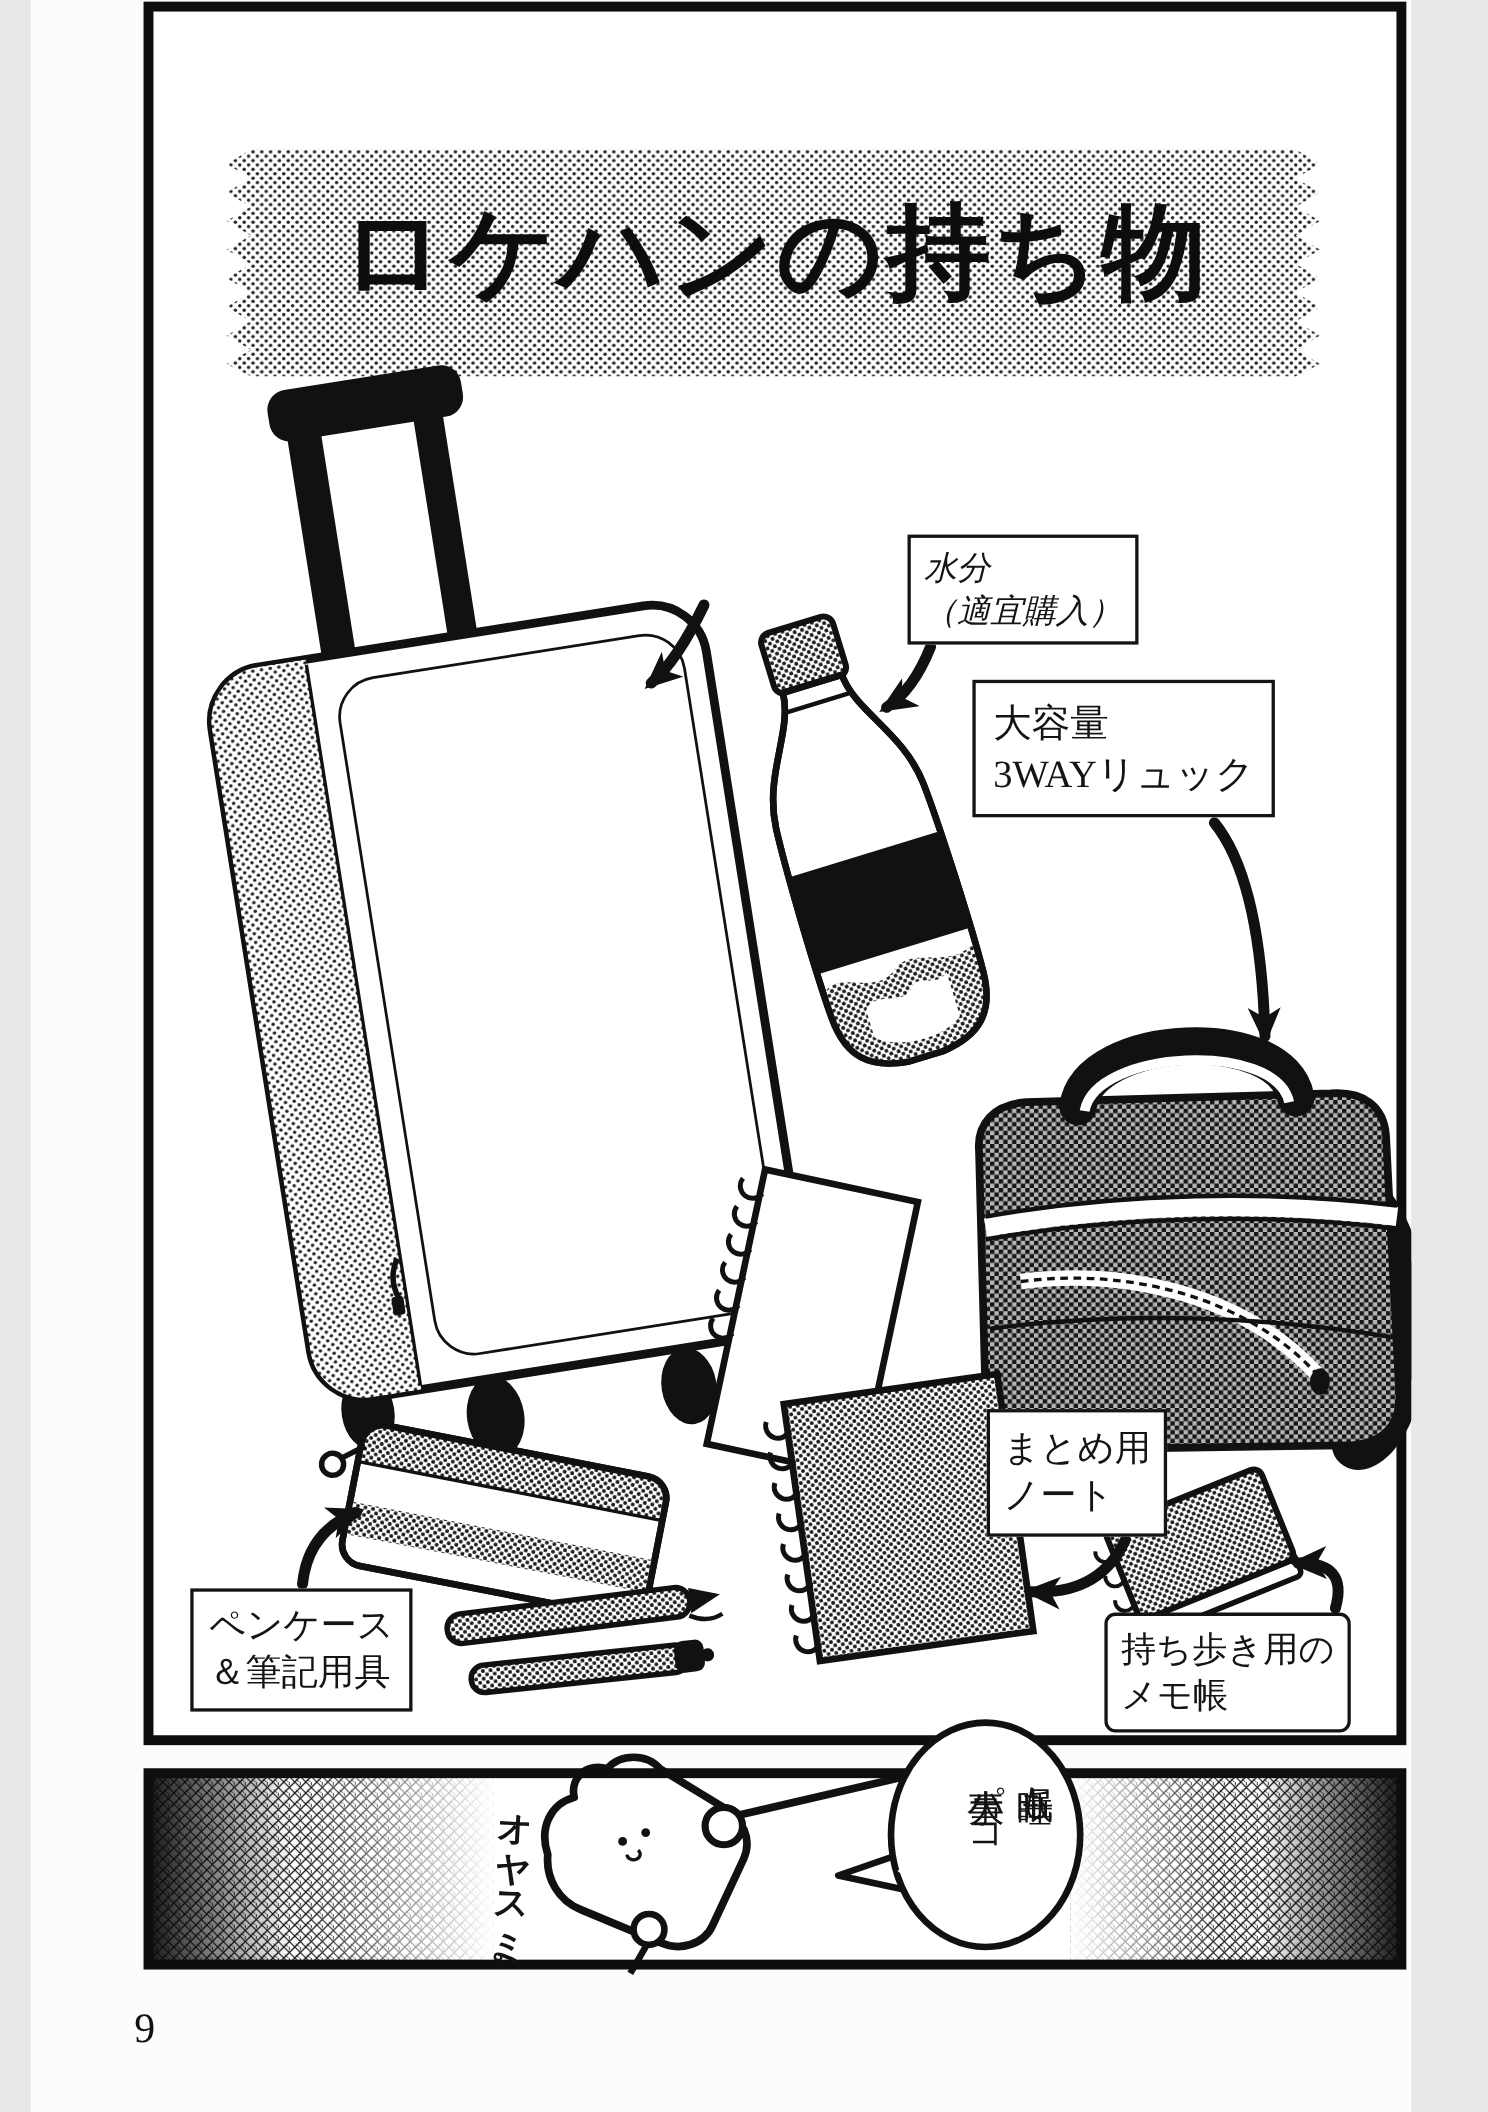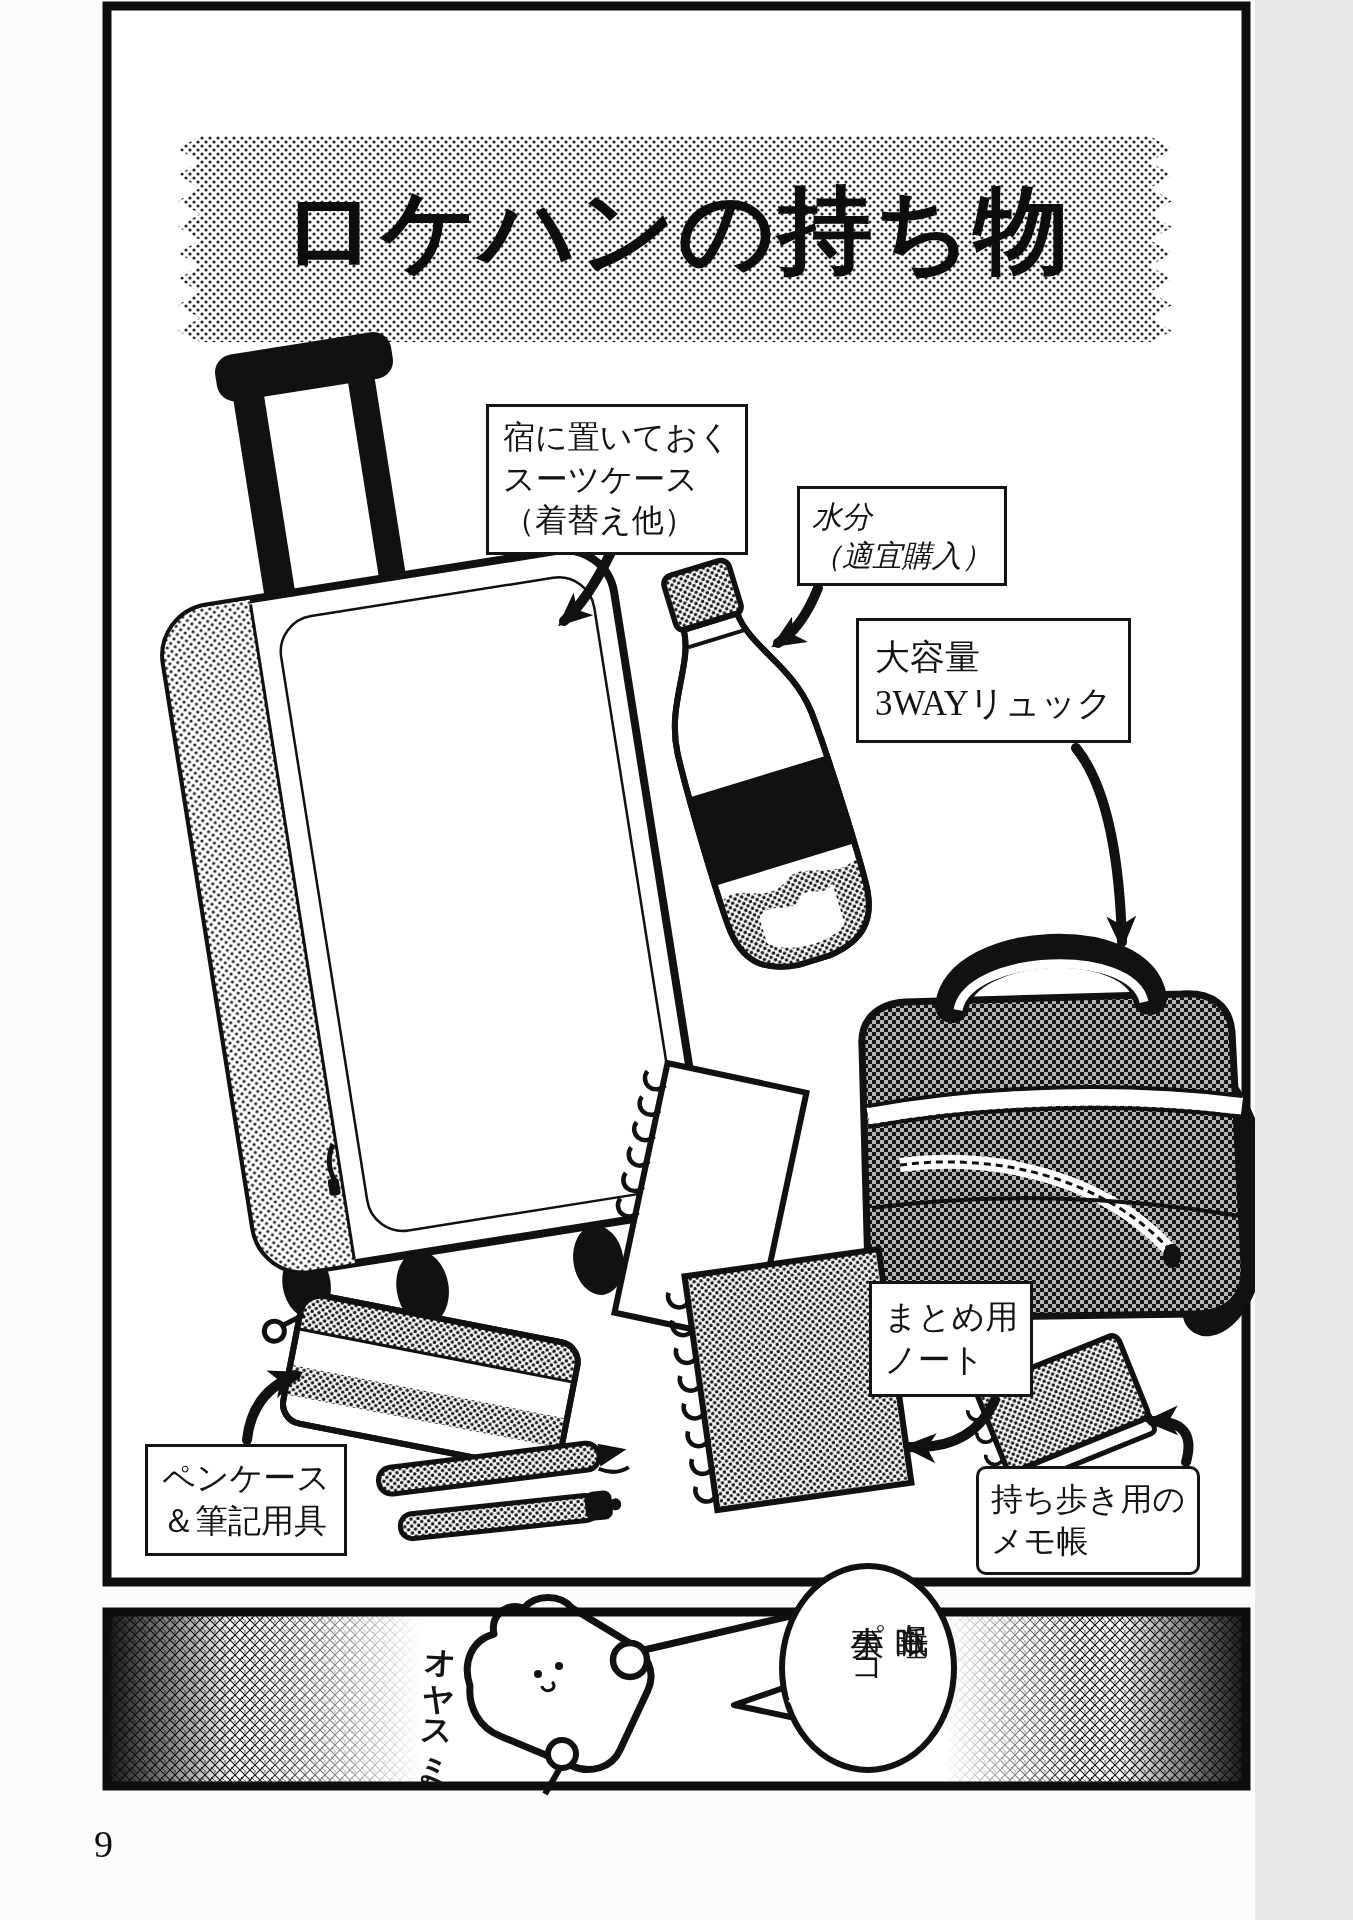--- a/index.html
+++ b/index.html
@@ -3,20 +3,21 @@
 <meta charset="utf-8">
 <style>
   html,body{margin:0;padding:0;background:#e8e8e6;}
   .page{
     position:relative;
     width:1255px;height:1920px;
     background:#fcfcfa;
     overflow:hidden;
     font-family:"Liberation Serif","DejaVu Serif",serif;
     color:#111;
+    margin-left:28px;
   }
   .scene{position:absolute;left:0;top:0;z-index:1;}
   .title-banner-text{
     position:absolute;left:180px;top:183px;width:992px;
     z-index:2;text-align:center;
     font-family:"Liberation Sans","DejaVu Sans",sans-serif;
     font-weight:900;font-size:95px;line-height:1;letter-spacing:2px;
     color:#0d0d0d;white-space:nowrap;
   }
   .label-box{
@@ -260,23 +261,20 @@
 
     <g>
       <polygon points="812,1678 734,1705 814,1722" fill="#ffffff" stroke="#111" stroke-width="6" stroke-linejoin="round"></polygon>
       <ellipse cx="868" cy="1668" rx="86" ry="102" fill="#ffffff" stroke="#111" stroke-width="6"></ellipse>
       <polygon points="812,1676 816,1724 788,1701" fill="#ffffff"></polygon>
     </g>
   </svg>
 
   <div class="title-banner-text">ロケハンの持ち物</div>
 
-  <div class="label-box label-suitcase">宿に置いておく
-スーツケース
-（着替え他）</div>
 
   <div class="label-box label-water">水分
 （適宜購入）</div>
 
   <div class="label-box label-backpack">大容量
 3WAYリュック</div>
 
   <div class="label-box label-summary-notebook">まとめ用
 ノート</div>
 

